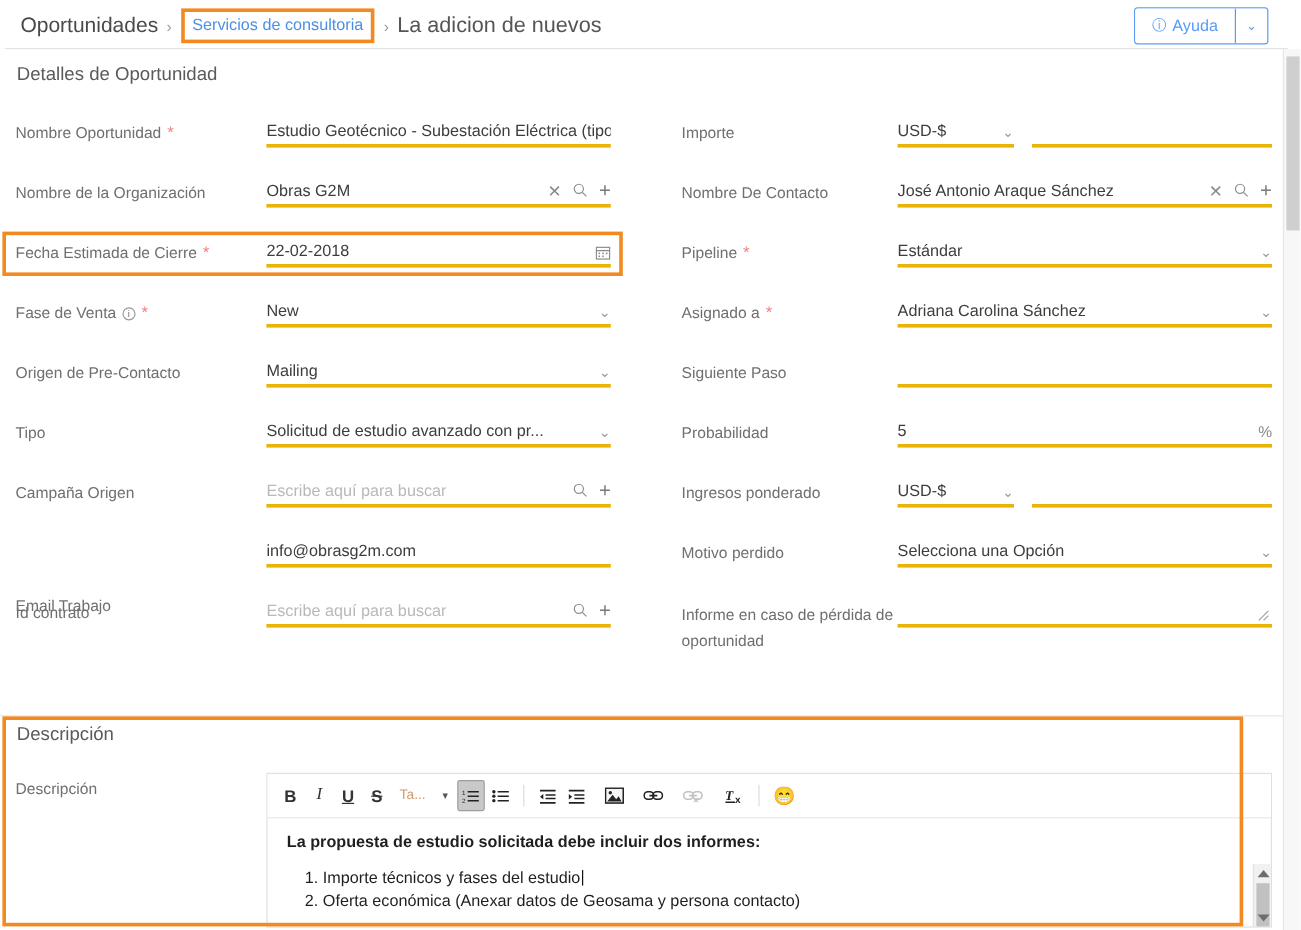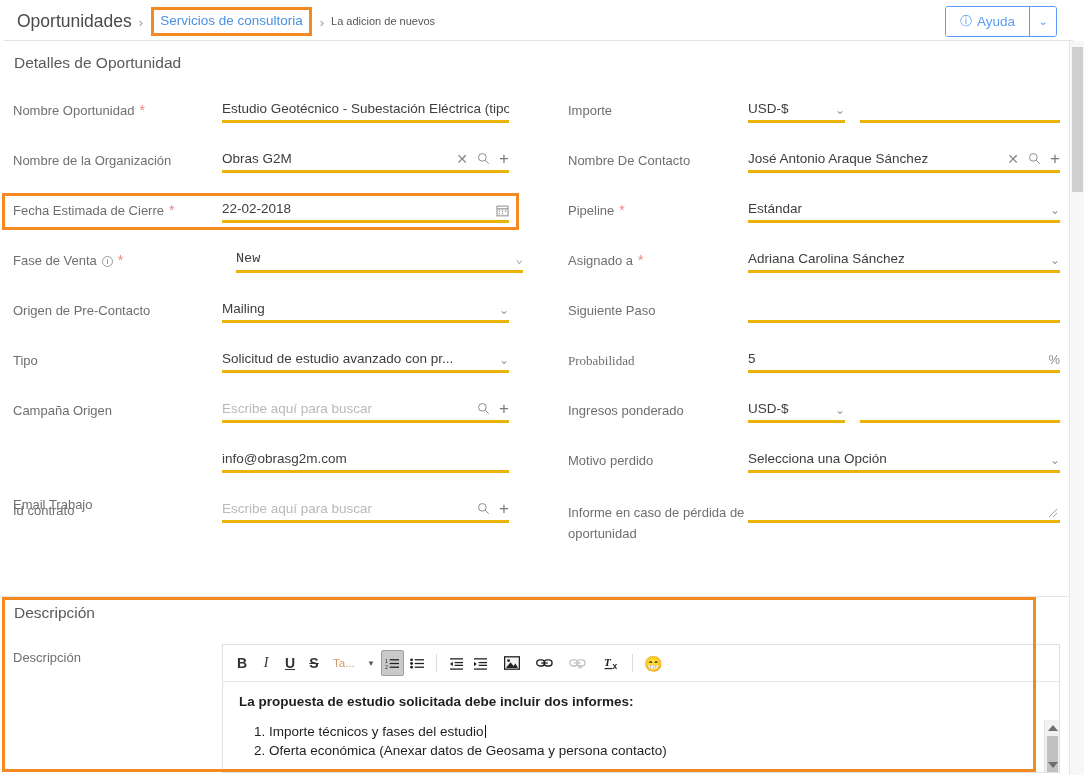--- a/index.html
+++ b/index.html
@@ -24,21 +24,21 @@
   .bc-root { color:#4a4a4a; font-size:17.5px; }
   .bc-sep { color:#9a9a9a; font-size:13px; margin:0 7px; position:relative; top:1px; }
   .bc-link {
     color:#4a90e2; font-size:13.5px; cursor:pointer;
   }
   .bc-highlight {
     border:3px solid #f28a21; padding:3px 6px 4px 6px;
     display:flex; align-items:center; height:29px;
     margin:0 1px;
   }
-  .bc-last { color:#555; font-size:11px; }
+  .bc-last { color:#555; font-size:18px; }
 
   .helpwrap {
     position:absolute; right:16px; top:6px;
     display:flex; height:31px;
     border:1px solid #5b9bf5; border-radius:3px; overflow:hidden;
   }
   .help-btn {
     display:flex; align-items:center; gap:5px;
     padding:0 14px; color:#5b9bf5; font-size:13.5px; cursor:pointer;
     background:#fff;
@@ -229,21 +229,21 @@
             </svg>
           </span>
         </span>
       </div>
     </div>
 
     <div class="row" style="left:0;top:205px;width:540px;">
       <div class="label" style="left:13px;top:6px;">
         <span>Fase de Venta</span><span class="info-i">i</span><span class="req">*</span>
       </div>
-      <div class="field" style="left:236px;top:0;width:287px;font-family:Liberation Mono, monospace;">
+      <div class="field" style="left:222px;top:0;width:287px;">
         <span class="fval">New</span>
         <span class="fadorn">
           <span class="caret">⌄</span>
         </span>
       </div>
     </div>
 
     <div class="row" style="left:0;top:255px;width:540px;">
       <div class="label" style="left:13px;top:6px;">Origen de Pre-Contacto</div>
       <div class="field" style="left:222px;top:0;width:287px;">
@@ -358,21 +358,21 @@
     </div>
 
     <div class="row" style="left:0;top:255px;width:1069px;">
       <div class="label" style="left:568px;top:6px;">Siguiente Paso</div>
       <div class="field" style="left:748px;top:0;width:312px;">
         <span class="fval"></span>
       </div>
     </div>
 
     <div class="row" style="left:0;top:305px;width:1069px;">
-      <div class="label" style="left:568px;top:6px;font-family:Liberation Serif, serif;">Probabilidad</div>
+      <div class="label" style="left:568px;top:6px;">Probabilidad</div>
       <div class="field" style="left:748px;top:0;width:312px;">
         <span class="fval">5</span>
         <span class="fadorn">
           <span class="pct">%</span>
         </span>
       </div>
     </div>
 
     <div class="row" style="left:0;top:355px;width:1069px;">
       <div class="label" style="left:568px;top:6px;">Ingresos ponderado</div>

